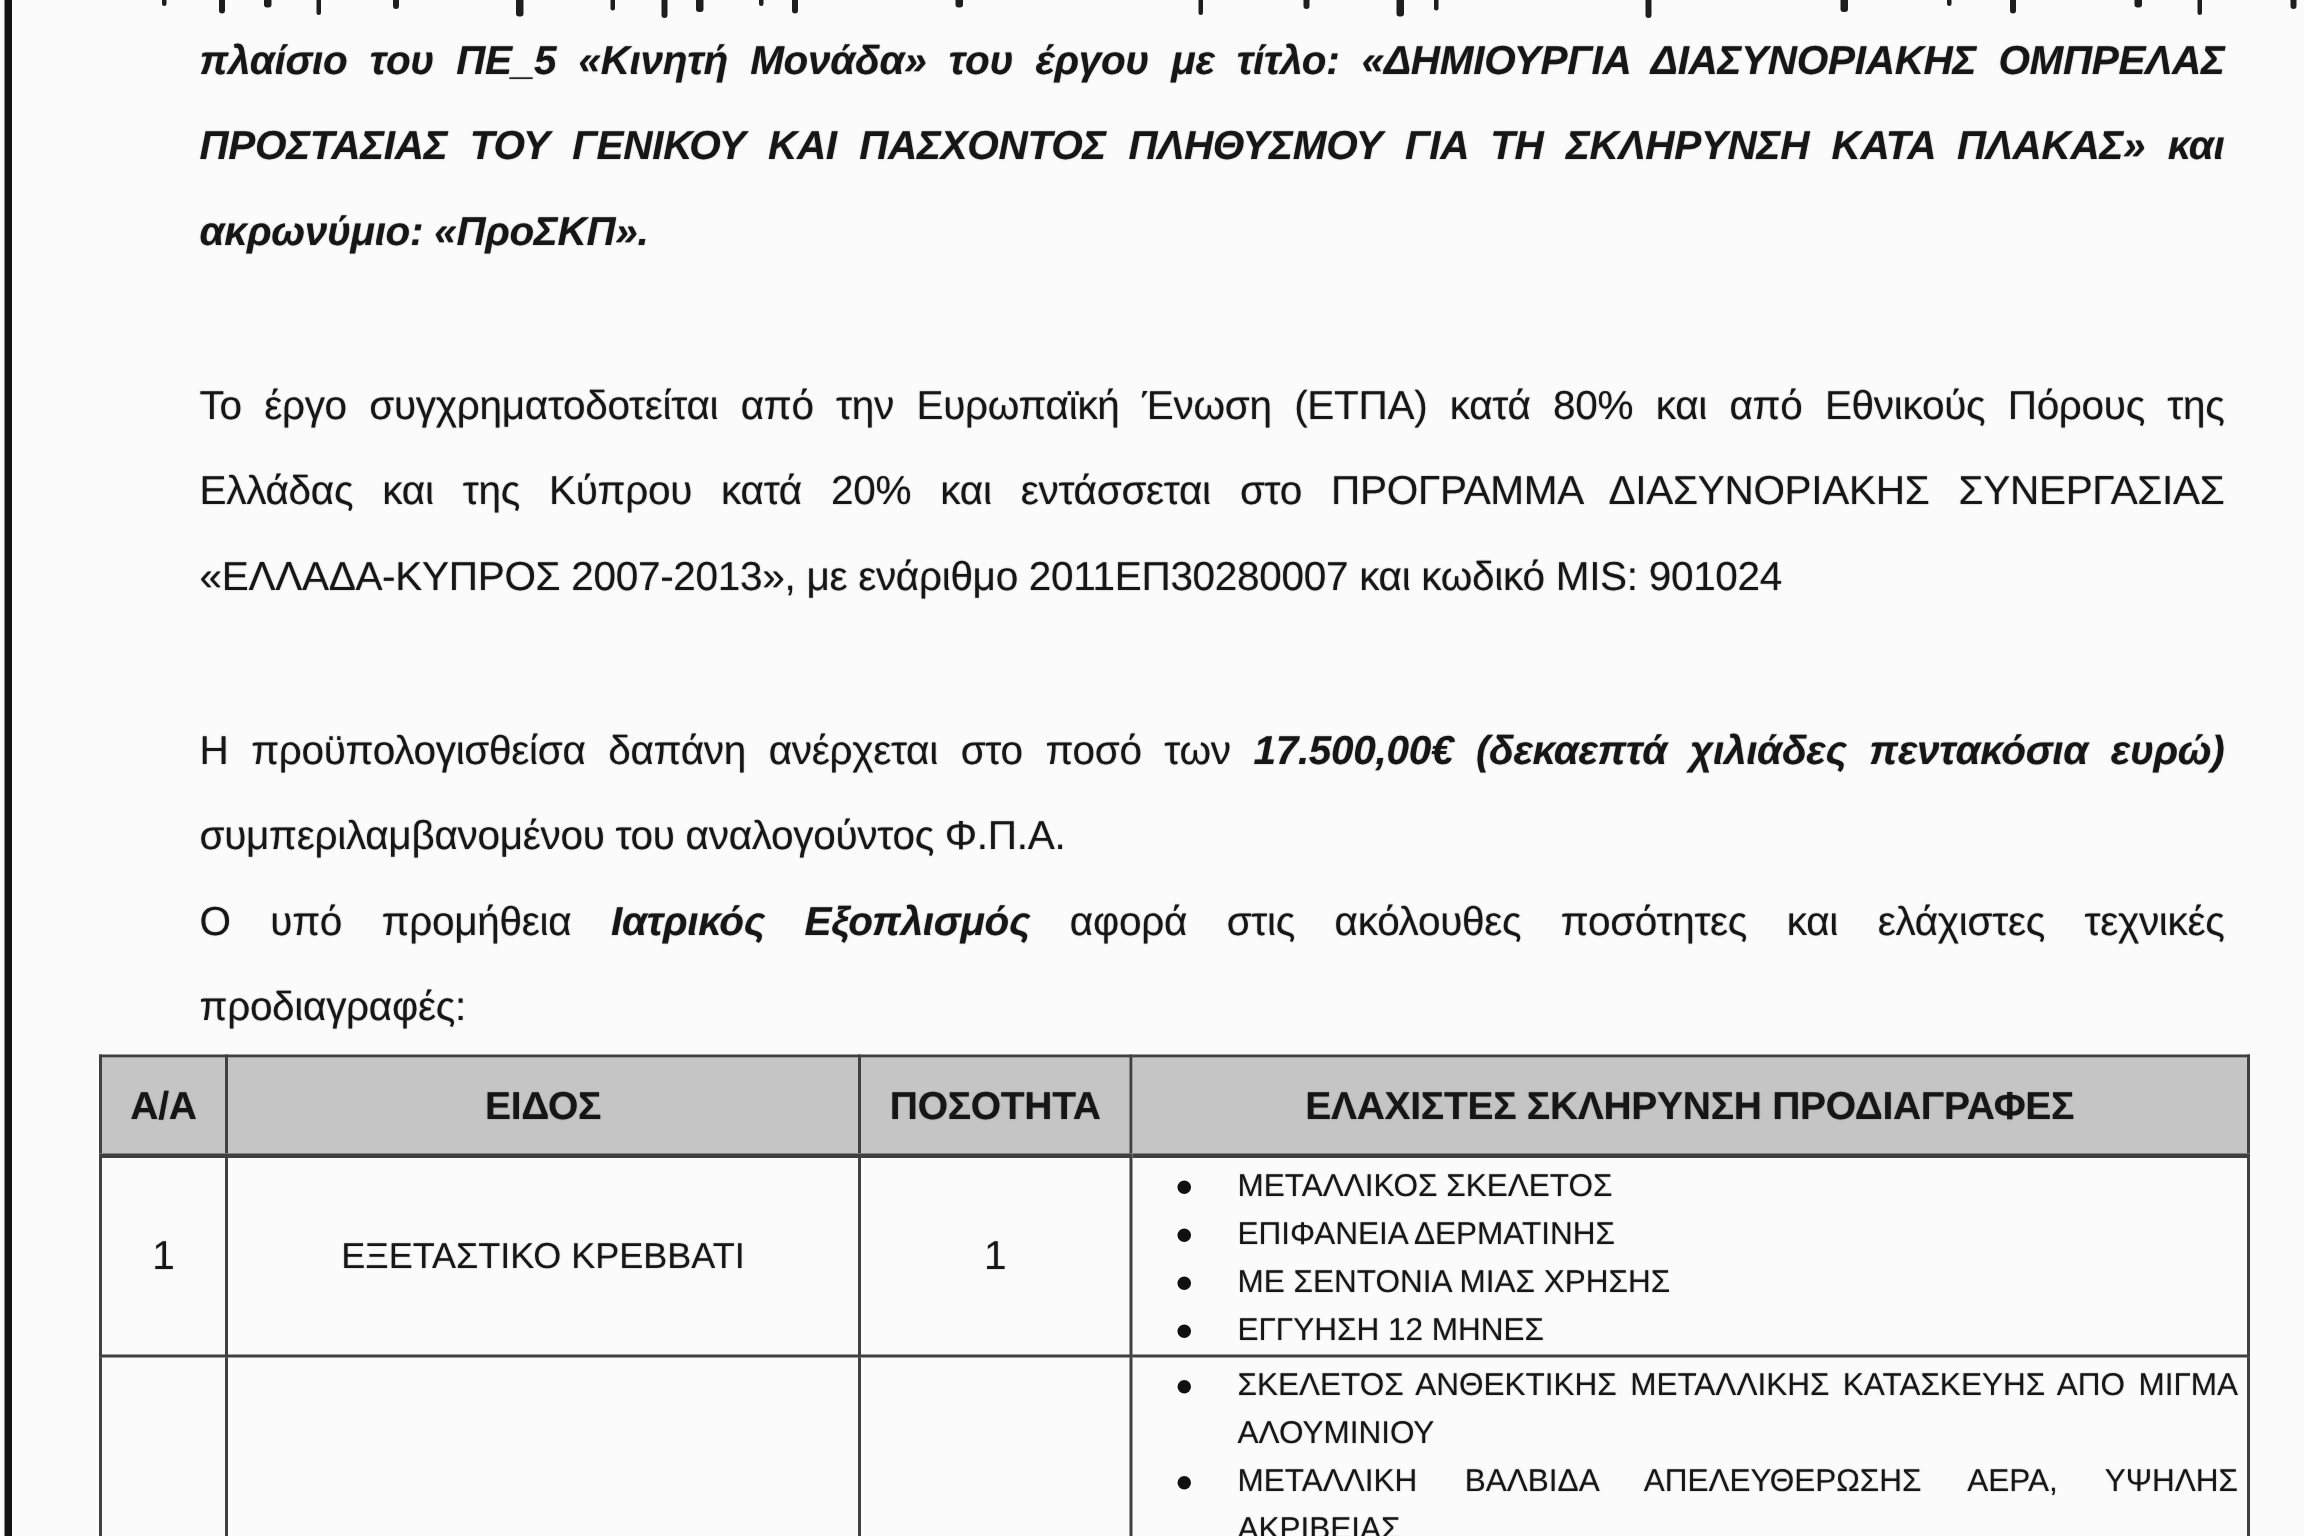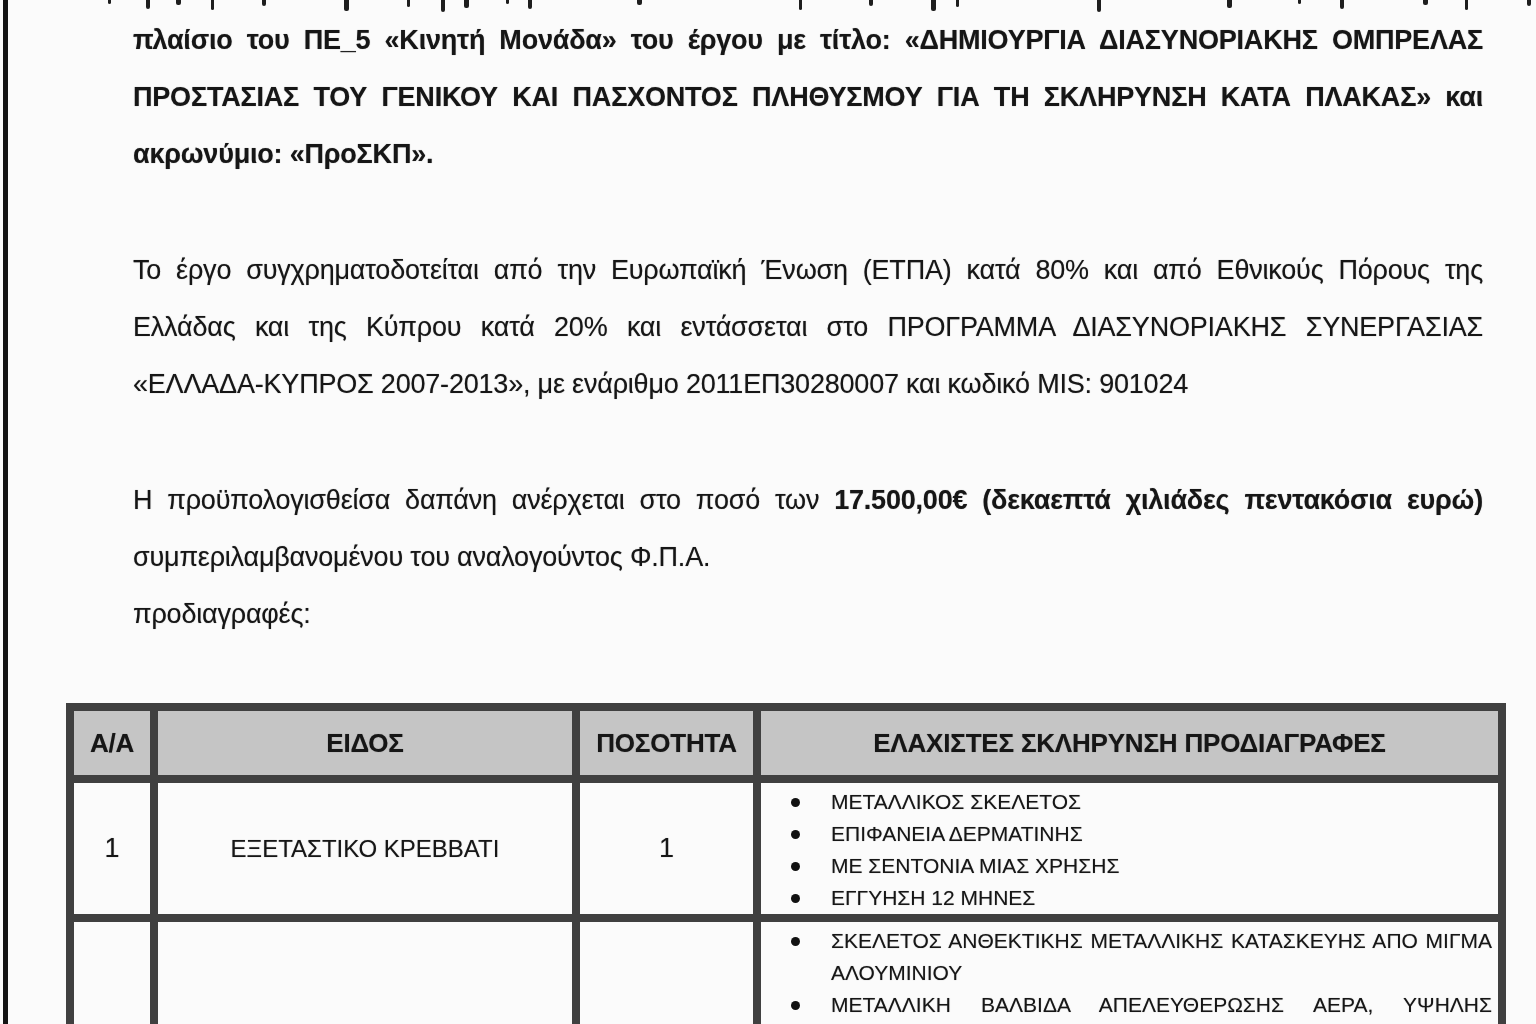--- a/index.html
+++ b/index.html
@@ -9,27 +9,27 @@
     font-family:"Liberation Sans","DejaVu Sans",sans-serif;
   }
   .page{position:absolute;inset:0;filter:blur(0.3px);}
   .edge-strip{position:absolute;left:3px;top:0;width:5px;height:1024px;background:#141414;}
   .top-frags{position:absolute;left:0;top:0;width:1536px;height:14px;}
   .frag{position:absolute;top:0;background:#1e1e1e;border-radius:0 0 2px 2px;}
 
   .para{position:absolute;left:133px;width:1350px;text-shadow:0 0 1px rgba(0,0,0,.45);}
   .ln{height:57px;line-height:57px;font-size:27px;letter-spacing:-0.2px;}
   .just{text-align:justify;text-align-last:justify;}
-  .b{font-weight:bold;}
+  .b{font-weight:bold;font-style:italic;}
   .i{}
 
   .table-wrap{position:absolute;left:66px;top:703px;}
   table{border-collapse:collapse;table-layout:fixed;width:1432px;
         text-shadow:0 0 1px rgba(0,0,0,.4);}
-  td{border:8px solid #404040;overflow:hidden;}
+  td{border:2px solid #404040;overflow:hidden;}
   tr.hdr td{
     background:#c5c5c5;height:62px;border-bottom-width:3px;
     font-weight:bold;font-size:26px;text-align:center;vertical-align:middle;
     letter-spacing:-0.2px;
   }
   tr.r1 td{height:126px;}
   tr.r2 td{height:170px;}
   td.c{text-align:center;vertical-align:middle;font-size:27px;font-weight:normal;}
   td.item{text-align:center;vertical-align:middle;font-size:24px;border-radius:16px;}
   td.specs{vertical-align:top;padding:0 6px 0 22px;}
@@ -87,20 +87,21 @@
     <div class="ln just">Ελλάδας και της Κύπρου κατά 20% και εντάσσεται στο ΠΡΟΓΡΑΜΜΑ ΔΙΑΣΥΝΟΡΙΑΚΗΣ ΣΥΝΕΡΓΑΣΙΑΣ</div>
     <div class="ln">«ΕΛΛΑΔΑ-ΚΥΠΡΟΣ 2007-2013», με ενάριθμο 2011ΕΠ30280007 και κωδικό MIS: 901024</div>
   </div>
 
   <div class="para" style="top:472px">
     <div class="ln just"><span>Η προϋπολογισθείσα δαπάνη ανέρχεται στο ποσό των </span><span class="b">17.500,00€ (δεκαεπτά χιλιάδες πεντακόσια ευρώ)</span></div>
     <div class="ln">συμπεριλαμβανομένου του αναλογούντος Φ.Π.Α.</div>
   </div>
 
   <div class="para" style="top:586px">
+    <div class="ln just"><span>Ο υπό προμήθεια </span><span class="b">Ιατρικός Εξοπλισμός</span><span> αφορά στις ακόλουθες ποσότητες και ελάχιστες τεχνικές</span></div>
     <div class="ln">προδιαγραφές:</div>
   </div>
 
   <div class="table-wrap">
     <table>
       <colgroup>
         <col style="width:84px">
           <col style="width:422px">
           <col style="width:181px">
           <col style="width:745px">

